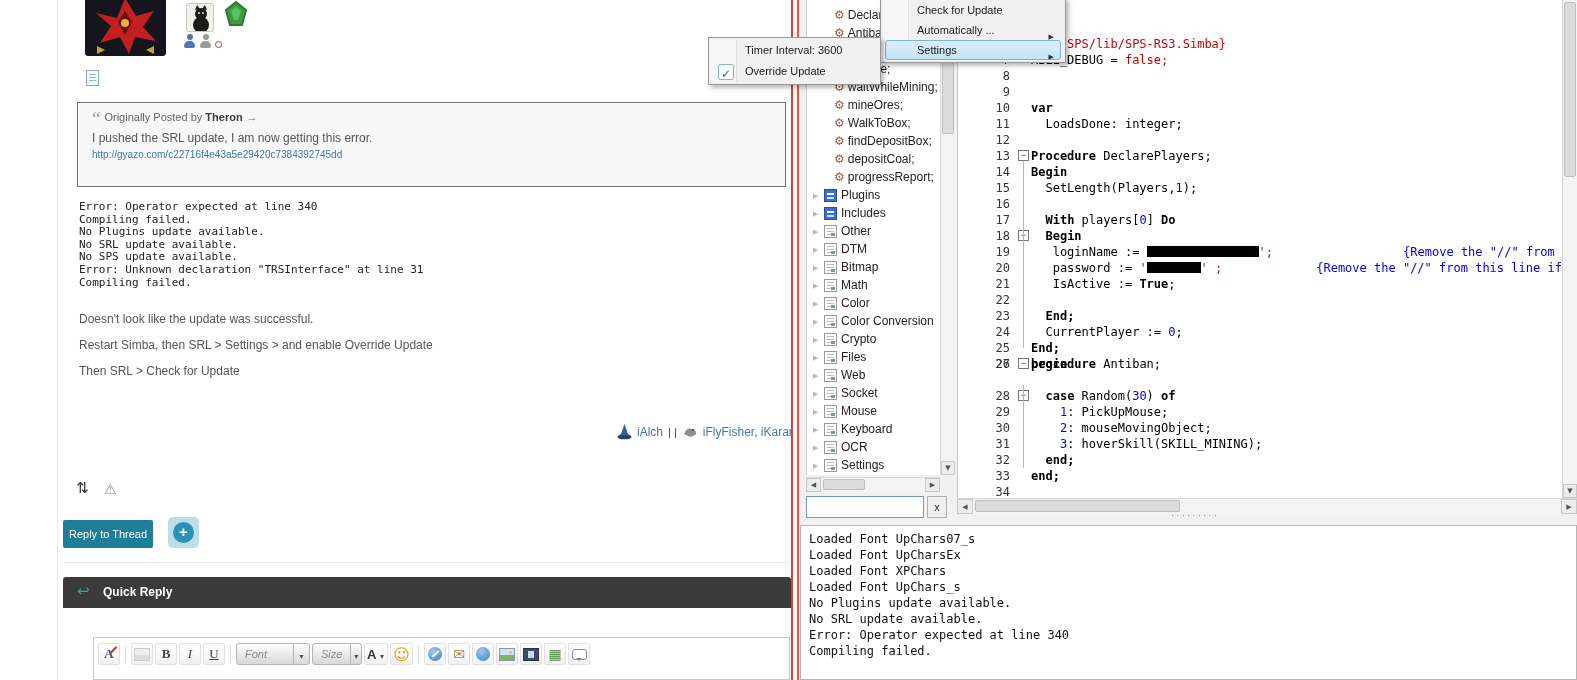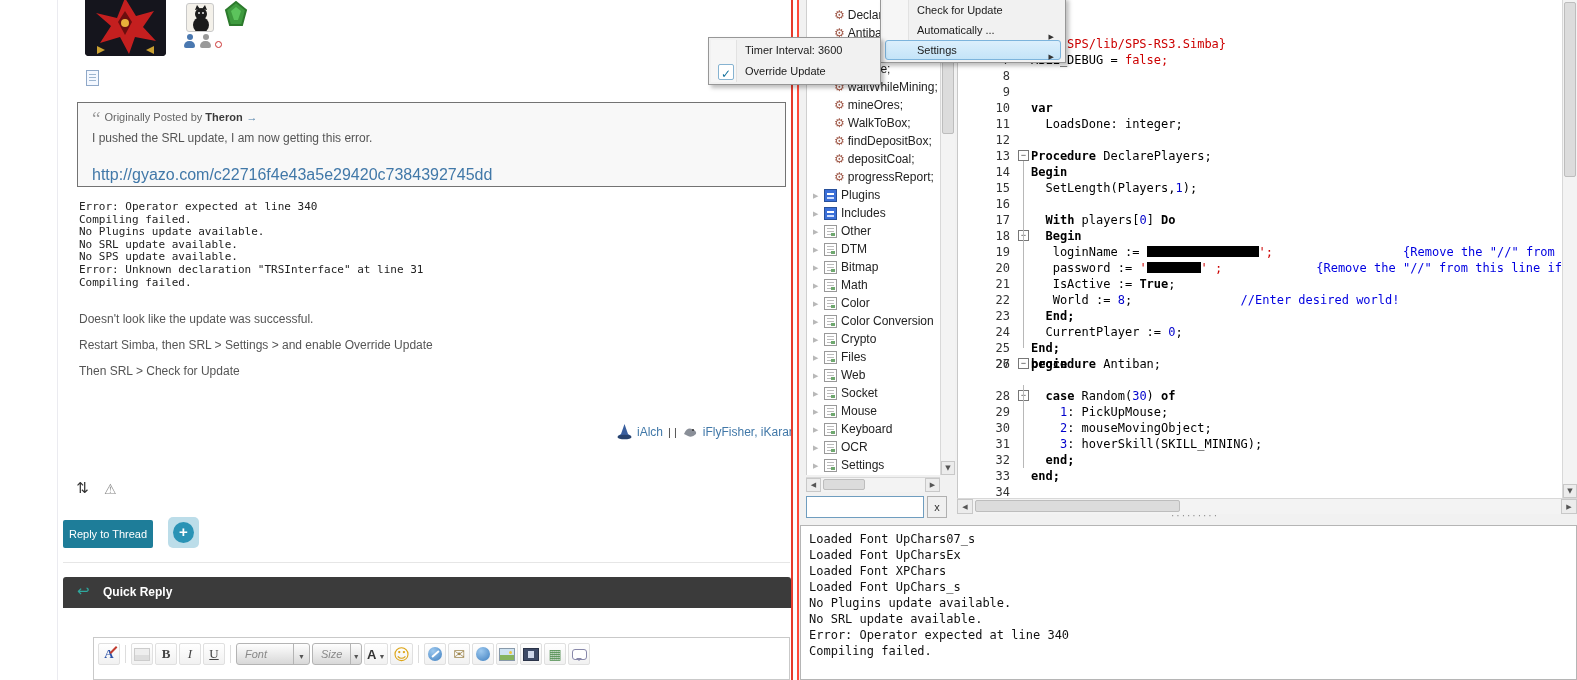--- a/index.html
+++ b/index.html
@@ -23,21 +23,21 @@
   #doc-icon { position:absolute; left:86px; top:70px; width:13px; height:16px; border:1px solid #8fa8c8; background:#f4f8ff; }
   #doc-icon::before { content:""; position:absolute; left:2px; top:3px; right:2px; height:9px;
      background:repeating-linear-gradient(#9db6d0 0 1px, transparent 1px 3px); }
 
   #quote-box { position:absolute; left:77px; top:102px; width:709px; height:85px; background:#f8f8f8; border:1px solid #737373; padding:7px 14px; }
   .q-head { font-size:11px; color:#666; line-height:15px; }
   .q-head b { color:#3c3c3c; }
   .quote-glyph::before { content:"“"; font-size:19px; color:#9a9a9a; font-family:"Liberation Serif",serif; line-height:10px; vertical-align:-4px; margin-right:4px; }
   .goto-arrow::before { content:"→"; color:#4a7ba6; font-size:11px; font-weight:bold; margin-left:4px; }
   .q-body { margin-top:6px; font-size:12px; color:#555; }
-  .q-link { margin-top:21px; font-size:16px; color:#4178a8; }
+  .q-link { margin-top:4px; font-size:10px; color:#4178a8; }
 
   #error-block { position:absolute; left:79px; top:201px; font:11px/12.6px "DejaVu Sans Mono",monospace; color:#222; white-space:pre; }
   #post-paragraphs { position:absolute; left:79px; top:312px; width:640px; }
   #post-paragraphs p { font-size:12px; color:#555; margin:0 0 12px 0; }
 
   #sig-row { position:absolute; left:617px; top:424px; display:flex; align-items:center; gap:5px; white-space:nowrap; }
   .sig-link { font-size:12px; color:#4178a8; }
   .sig-sep { font-size:11px; color:#444; }
 
   .updown-icon::before { content:"⇅"; font-family:"DejaVu Sans",sans-serif; font-size:15px; color:#333; }
@@ -517,21 +517,20 @@
         <div class="crow" style="top: 260px;">
           <span class="lnum">20</span>
           <span class="ctext"><span class="sg-p">   password := </span><span class="sg-s">'</span><span class="sg-censor" style="width: 54px;"></span><span class="sg-s">' ;</span><span class="sg-p">             </span><span class="sg-c">{Remove the "//" from this line if y</span></span>
         </div>
         <div class="crow" style="top: 276px;">
           <span class="lnum">21</span>
           <span class="ctext"><span class="sg-p">   IsActive := </span><span class="sg-k">True</span><span class="sg-p">;</span></span>
         </div>
         <div class="crow" style="top: 292px;">
           <span class="lnum">22</span>
-          <span class="ctext"><span class="sg-p">   World := </span><span class="sg-num">8</span><span class="sg-p">;               </span><span class="sg-c">//Enter desired world!</span></span>
         </div>
         <div class="crow" style="top: 308px; padding-left: 45px;">
           <span class="lnum">23</span>
           <span class="ctext"><span class="sg-p">  </span><span class="sg-k">End;</span></span>
         </div>
         <div class="crow" style="top: 324px;">
           <span class="lnum">24</span>
           <span class="ctext"><span class="sg-p">  CurrentPlayer := </span><span class="sg-num">0</span><span class="sg-p">;</span></span>
         </div>
         <div class="crow" style="top: 340px;">

